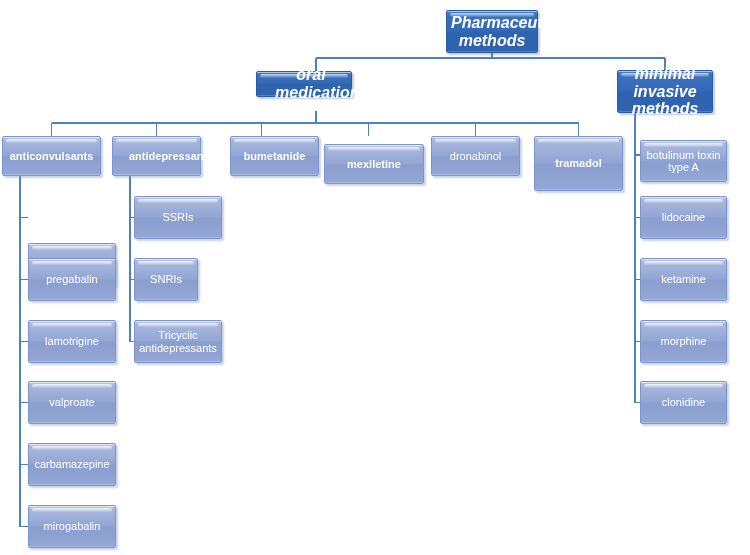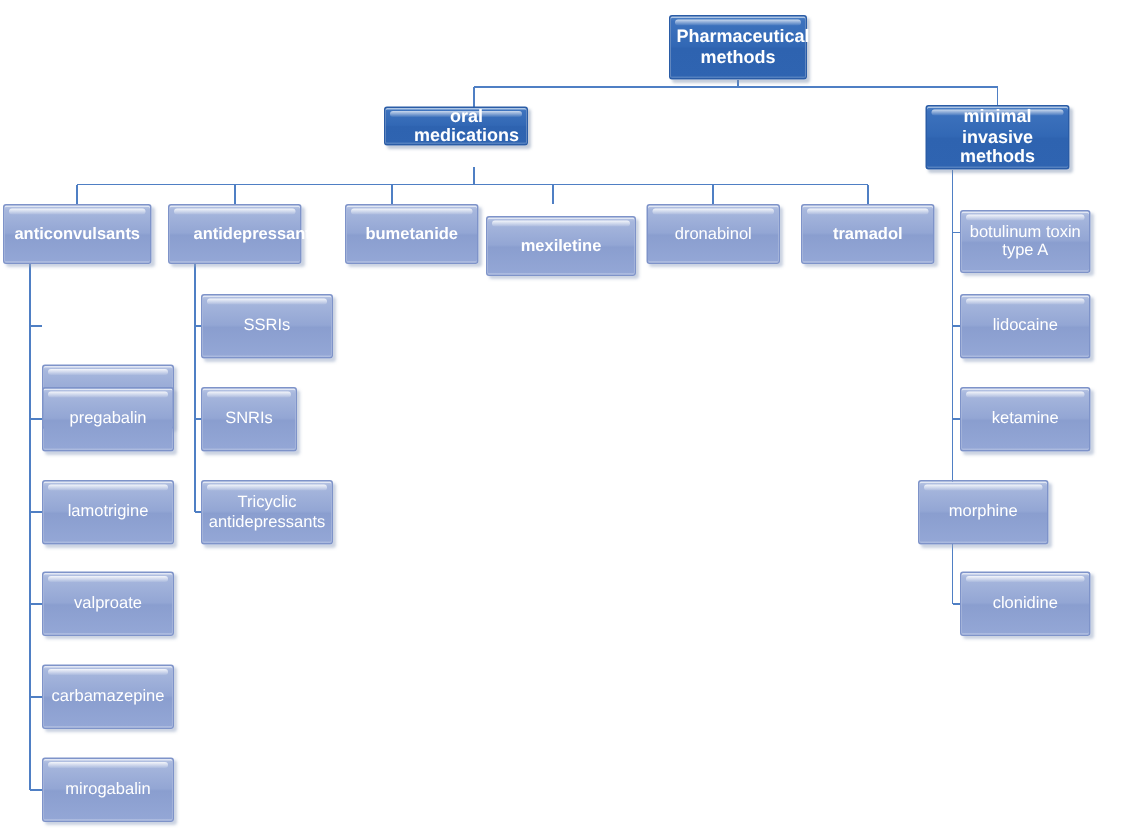--- a/index.html
+++ b/index.html
@@ -41,21 +41,22 @@
     z-index: 3;
   }
   
   .node.dark {
     background: linear-gradient(to bottom, #4f83c8 0%, #3d72bd 8%, #3268b5 48%, #2e63b0 52%, #2f64b1 100%);
     border: 1px solid #2a5ca6;
     box-shadow: 2px 2px 2px rgba(120,140,170,0.45),
                 inset 0 1px 0 rgba(255,255,255,0.55),
                 inset 0 -1px 0 rgba(255,255,255,0.18);
     font-weight: bold;
-    font-size: 12px;
+    font-size: 16px;
+    font-style: italic;
   }
   .node.dark::before {
     content: "";
     position: absolute;
     left: 3px; right: 3px; top: 2px;
     height: 4px;
     border-radius: 2px;
     background: linear-gradient(to bottom, rgba(255,255,255,0.72), rgba(255,255,255,0.05));
     pointer-events: none;
   }
@@ -142,21 +143,21 @@
       </div>
       <div class="node light bold" style="left: 217px; top: 136px; width: 89px; height: 40px; margin-left: 13px;">
         <span class="lbl">bumetanide</span>
       </div>
       <div class="node light bold" style="left: 324px; top: 144px; width: 100px; height: 40px;">
         <span class="lbl">mexiletine</span>
       </div>
       <div class="node light" style="left: 431px; top: 136px; width: 89px; height: 40px;">
         <span class="lbl">dronabinol</span>
       </div>
-      <div class="node light bold" style="left: 534px; top: 136px; width: 89px; height: 40px;">
+      <div class="node light bold" style="left: 534px; top: 136px; width: 89px; height: 55px;">
         <span class="lbl">tramadol</span>
       </div>
       <div class="node light" style="left: 640px; top: 140px; width: 87px; height: 42px;">
         <span class="lbl">botulinum toxin type A</span>
       </div>
       <div class="node light" style="left: 28px; top: 196px; width: 88px; height: 43px; margin-top: 47px;">
         <span class="lbl">gabapentin</span>
       </div>
       <div class="node light" style="left: 28px; top: 258px; width: 88px; height: 43px;">
         <span class="lbl">pregabalin</span>
@@ -181,21 +182,21 @@
       </div>
       <div class="node light" style="left: 134px; top: 320px; width: 88px; height: 43px;">
         <span class="lbl">Tricyclic antidepressants</span>
       </div>
       <div class="node light" style="left: 640px; top: 196px; width: 87px; height: 43px;">
         <span class="lbl">lidocaine</span>
       </div>
       <div class="node light" style="left: 640px; top: 258px; width: 87px; height: 43px;">
         <span class="lbl">ketamine</span>
       </div>
-      <div class="node light" style="left: 612px; top: 320px; width: 87px; height: 43px;">
+      <div class="node light" style="left: 640px; top: 320px; width: 87px; height: 43px;">
         <span class="lbl">morphine</span>
       </div>
       <div class="node light" style="left: 640px; top: 381px; width: 87px; height: 43px;">
         <span class="lbl">clonidine</span>
       </div>
     </div>
 
 </div>
 
 </body></html>

